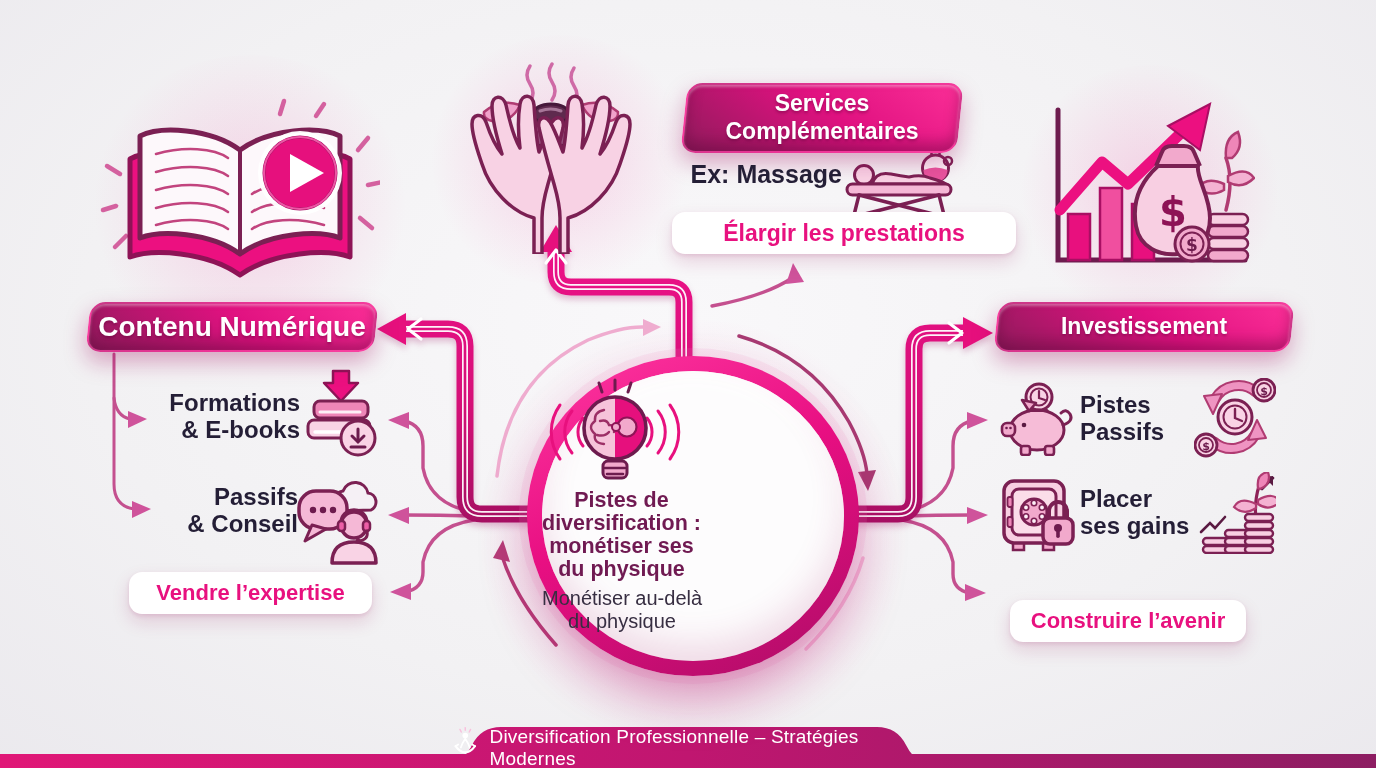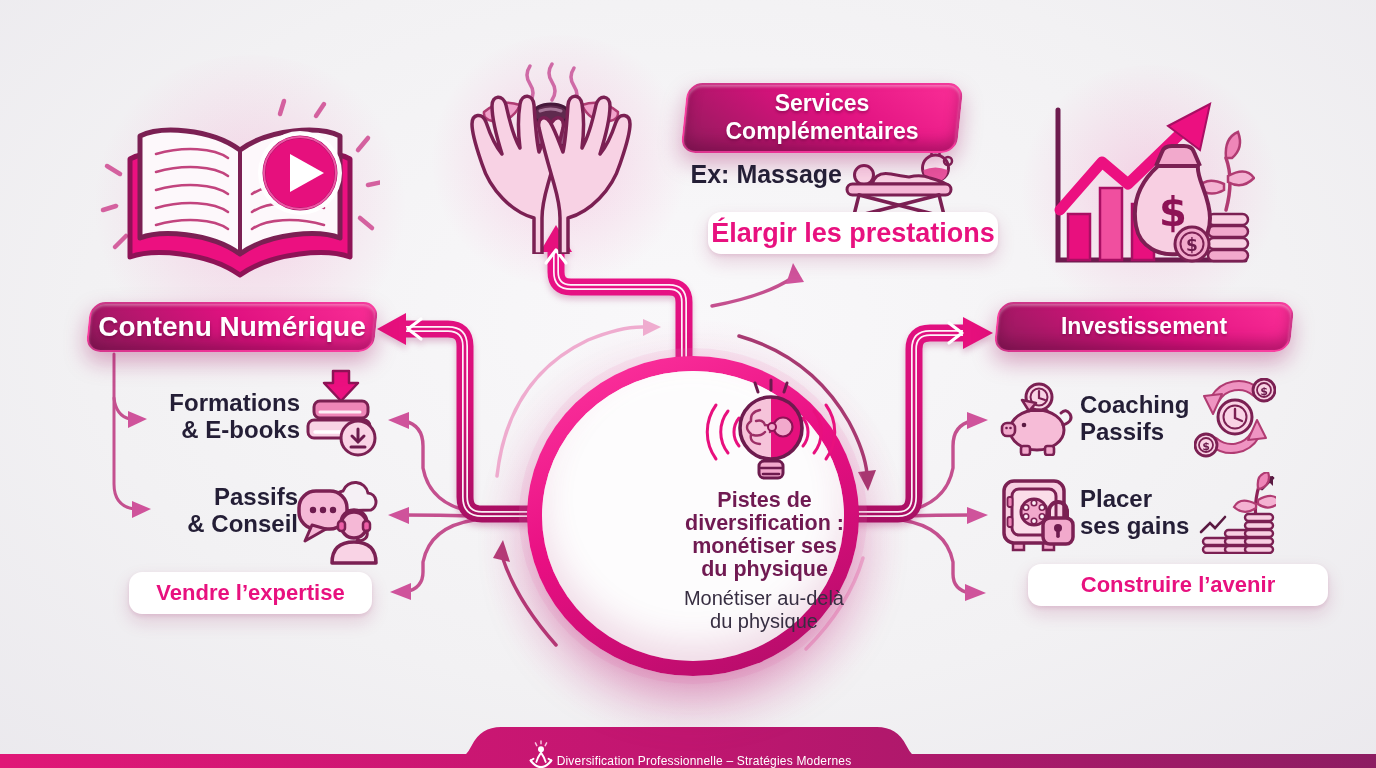--- a/index.html
+++ b/index.html
@@ -24,26 +24,26 @@
     border-radius:13px;color:#e8117f;font-weight:700;z-index:6;
     box-shadow:0 8px 18px rgba(150,20,90,.16),0 2px 4px rgba(150,20,90,.12);}
   .itemtext{position:absolute;color:#241e36;font-weight:700;text-align:right;line-height:1.12;font-size:24px;z-index:6;}
   .itemtext.left-align{text-align:left;}
   
   #circle-outer{left:527px;top:356px;width:332px;height:320px;border-radius:50%;z-index:4;
     background:linear-gradient(155deg,#ff37a1 0%,#e80f82 45%,#ad0c66 100%);
     box-shadow:0 26px 55px -10px rgba(180,10,105,.45), 0 0 0 8px rgba(240,150,200,.14);}
   #circle-inner{position:absolute;inset:15px;border-radius:50%;background:#fdfcfd;
     box-shadow:inset 0 -18px 32px rgba(170,40,110,.15), inset 0 12px 20px rgba(255,255,255,.95);}
-  #circle-content{position:absolute;inset:15px;border-radius:50%;display:flex;flex-direction:column;align-items:flex-end;z-index:2;}
+  #circle-content{position:absolute;inset:15px;border-radius:50%;display:flex;flex-direction:column;align-items:flex-start;z-index:2;}
   #center-title{margin-top:2px;text-align:center;font-weight:700;font-size:21.5px;line-height:23px;color:#701a52;}
   #center-subtitle{margin-top:6px;text-align:center;font-weight:400;font-size:20px;line-height:23px;color:#372e42;}
   
   #footer-tab-content{position:absolute;left:452px;top:726px;width:474px;height:42px;z-index:8;
-    display:flex;align-items:flex-end;justify-content:center;gap:2px;color:#fff;font-size:12px;font-weight:400;letter-spacing:.2px;}
+    display:flex;align-items:flex-start;justify-content:center;gap:11px;color:#fff;font-size:19px;font-weight:400;letter-spacing:.2px;}
 </style>
 </head>
 <body>
 
 <div id="stage">
 
   <div class="glow glow-soft" style="left:85px;top:55px;width:330px;height:300px;"></div>
   <div class="glow glow-soft" style="left:425px;top:35px;width:270px;height:250px;"></div>
   <div class="glow glow-soft" style="left:1015px;top:65px;width:270px;height:250px;"></div>
   <div class="glow glow-strong" style="left:458px;top:320px;width:470px;height:420px;"></div>
@@ -220,24 +220,24 @@
     <span>Complémentaires</span>
   </div>
 
   <div class="hpill" style="left:996px;top:302px;width:296px;height:50px;font-size:23px;border-radius:25px;">
     <span>Investissement</span>
   </div>
 
   <div class="wpill" style="left:129px;top:572px;width:243px;height:42px;font-size:22px;">
     <span>Vendre l’expertise</span>
   </div>
-  <div class="wpill" style="left:708px;top:212px;width:290px;height:42px;font-size:27px;">
+  <div class="wpill" style="left:672px;top:212px;width:344px;height:42px;font-size:23px;">
     <span>Élargir les prestations</span>
   </div>
-  <div class="wpill" style="left:1010px;top:564px;width:300px;height:42px;font-size:22px;margin-left:18px;">
+  <div class="wpill" style="left:1010px;top:600px;width:236px;height:42px;font-size:22px;">
     <span>Construire l’avenir</span>
   </div>
 
   <div class="itemtext" style="left:148px;top:390px;width:152px;">
     <div>Formations</div>
     <div>&amp; E-books</div>
   </div>
   <div class="itemtext" style="left:156px;top:484px;width:142px;">
     <div>Passifs</div>
     <div>&amp; Conseil</div>
@@ -290,21 +290,21 @@
     <rect x="4" y="47" width="104" height="11" rx="5.5" fill="#f5b8d6" stroke="#7b2053" stroke-width="3"></rect>
     <g stroke="#7b2053" stroke-width="3.5" stroke-linecap="round">
       <line x1="16" y1="58" x2="11" y2="78"></line>
         <line x1="96" y1="58" x2="101" y2="78"></line>
       <line x1="16" y1="58" x2="94" y2="78"></line>
         <line x1="96" y1="58" x2="18" y2="78"></line>
     </g>
   </svg>
 
   <div class="itemtext left-align" style="left:1080px;top:392px;width:120px;">
-    <div>Coaching</div>
+    <div>Pistes</div>
     <div>Passifs</div>
   </div>
   <div class="itemtext left-align" style="left:1080px;top:486px;width:120px;">
     <div>Placer</div>
     <div>ses gains</div>
   </div>
 
   <svg class="abs" style="left:999px;top:380px;z-index:5;" width="76" height="76" viewBox="0 0 76 76">
     <circle cx="40" cy="17" r="13" fill="#f9d3e5" stroke="#7b2053" stroke-width="3"></circle>
     <circle cx="40" cy="17" r="8.5" fill="none" stroke="#7b2053" stroke-width="2"></circle>

